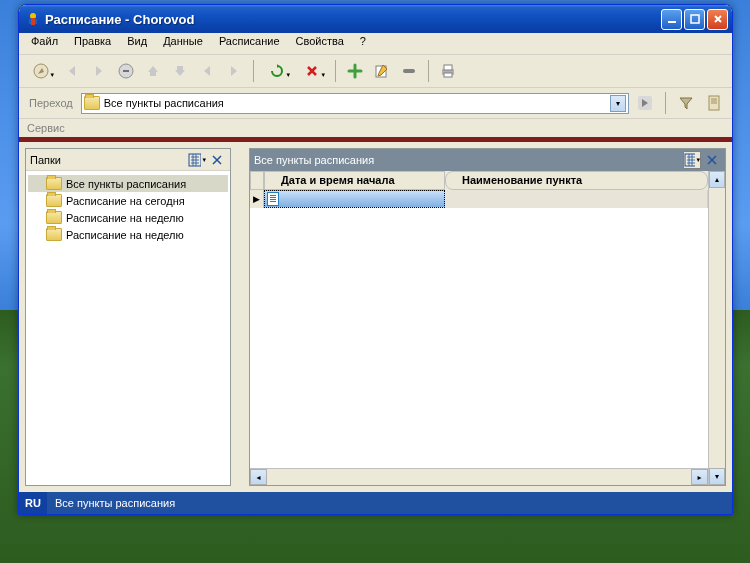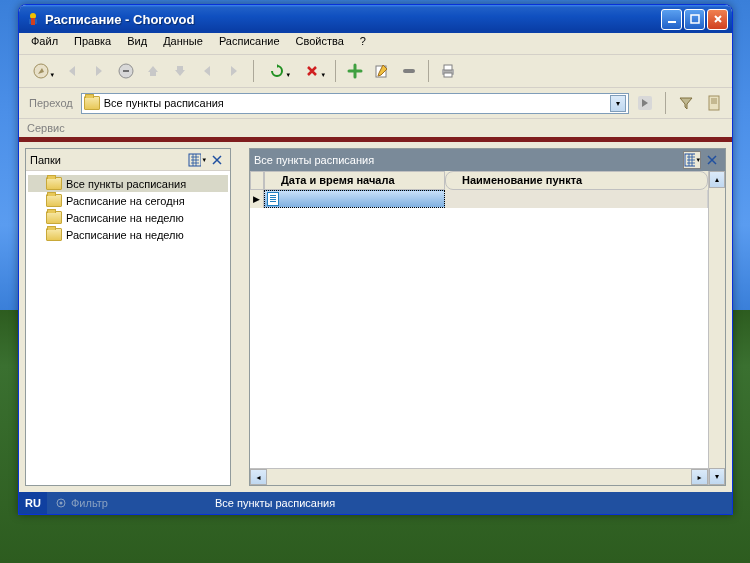--- a/index.html
+++ b/index.html
@@ -384,23 +384,16 @@
           <div class="strack"></div>
           <div class="sbtn">▾</div>
         </div>
       </div>
     </div>
 
   </div>
 
   <div class="statusbar">
     <div class="status-lang">RU</div>
-    <div class="status-filter">
-      <svg width="12" height="12">
-          <circle cx="6" cy="6" r="4" fill="none" stroke="#88a0c0"></circle>
-          <circle cx="6" cy="6" r="1.5" fill="#88a0c0"></circle>
-        </svg>
-      <span>Фильтр</span>
-    </div>
     <div class="status-text">Все пункты расписания</div>
   </div>
 
 </div>
 
 </body></html>

